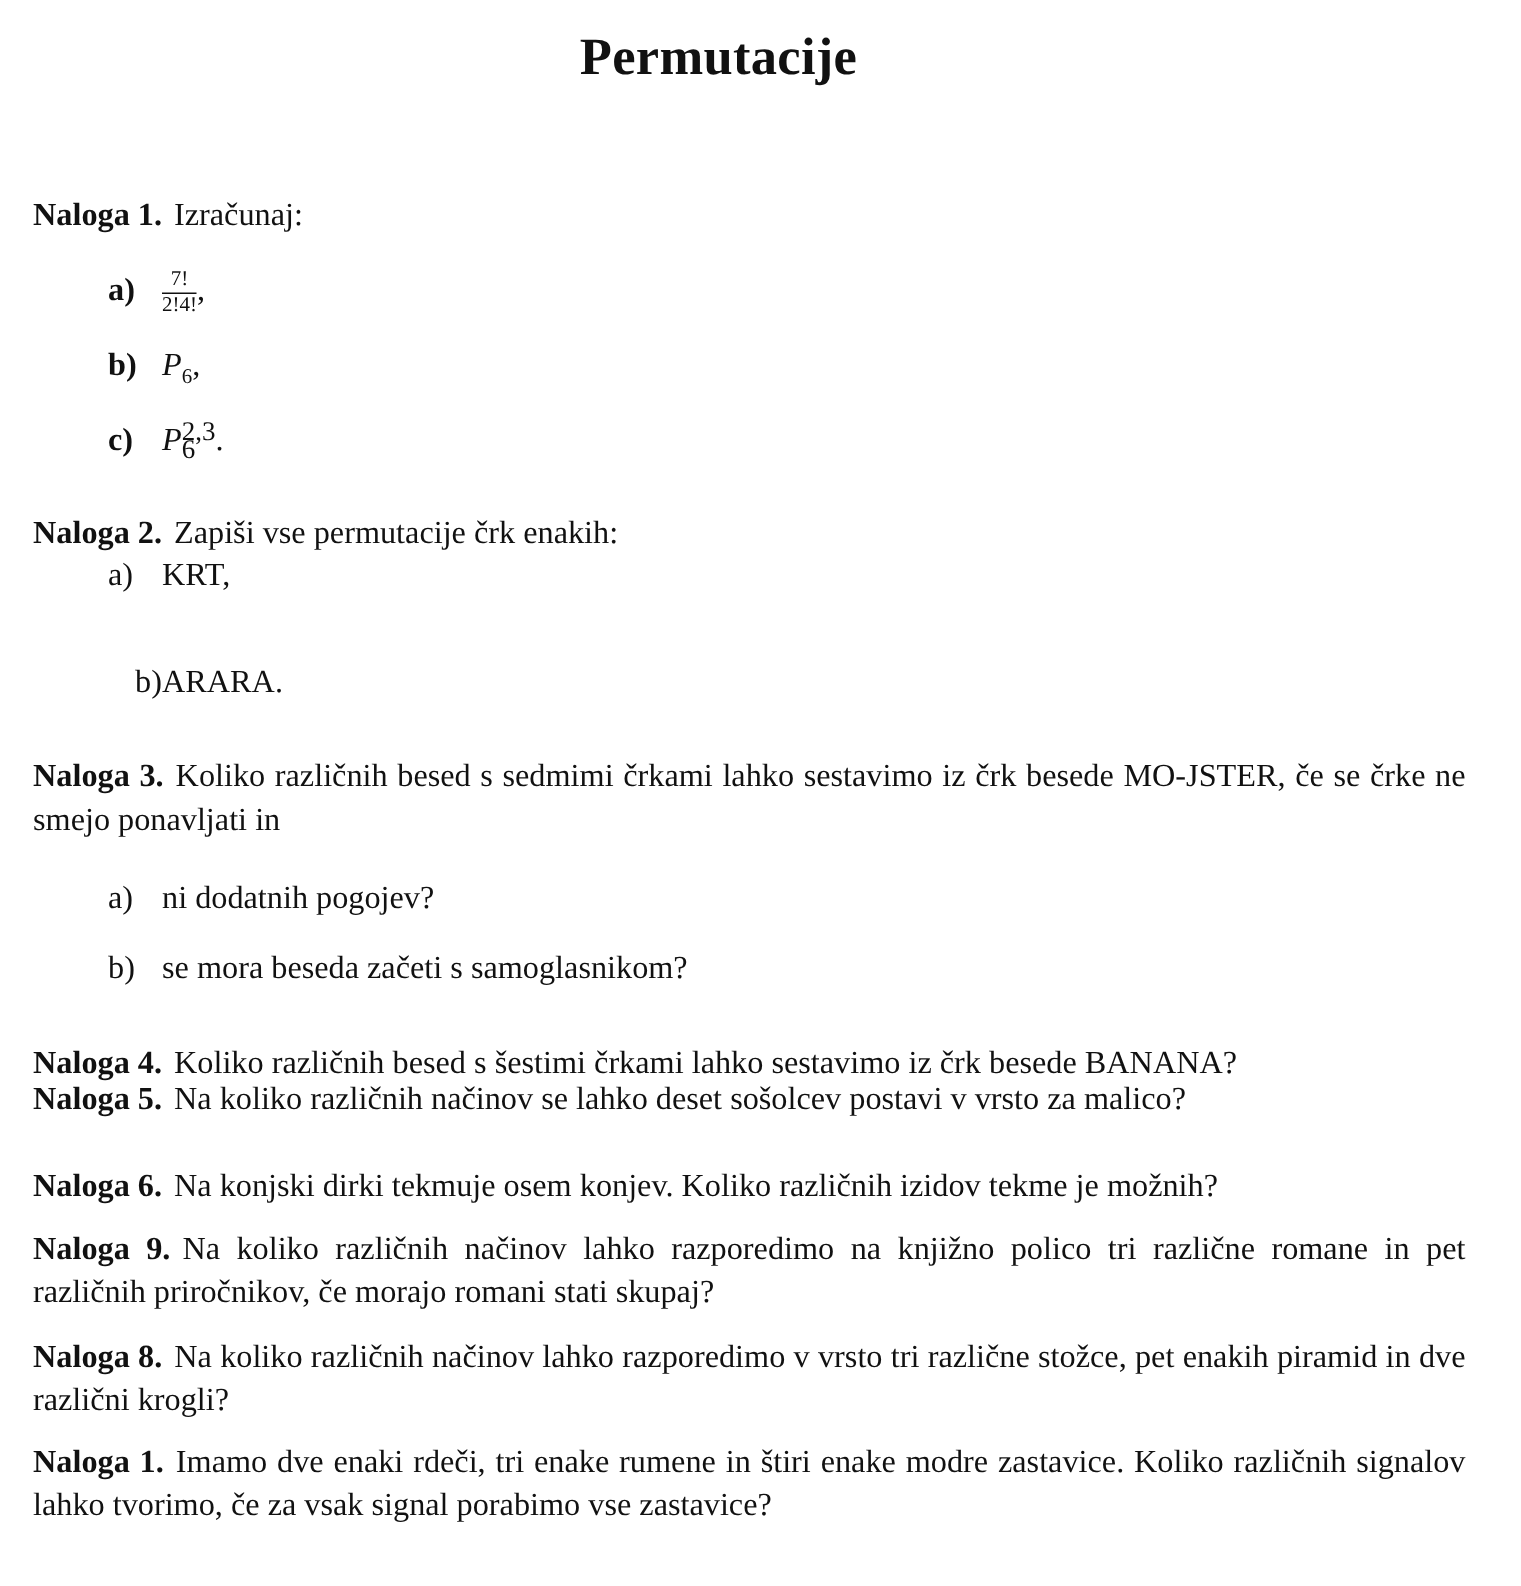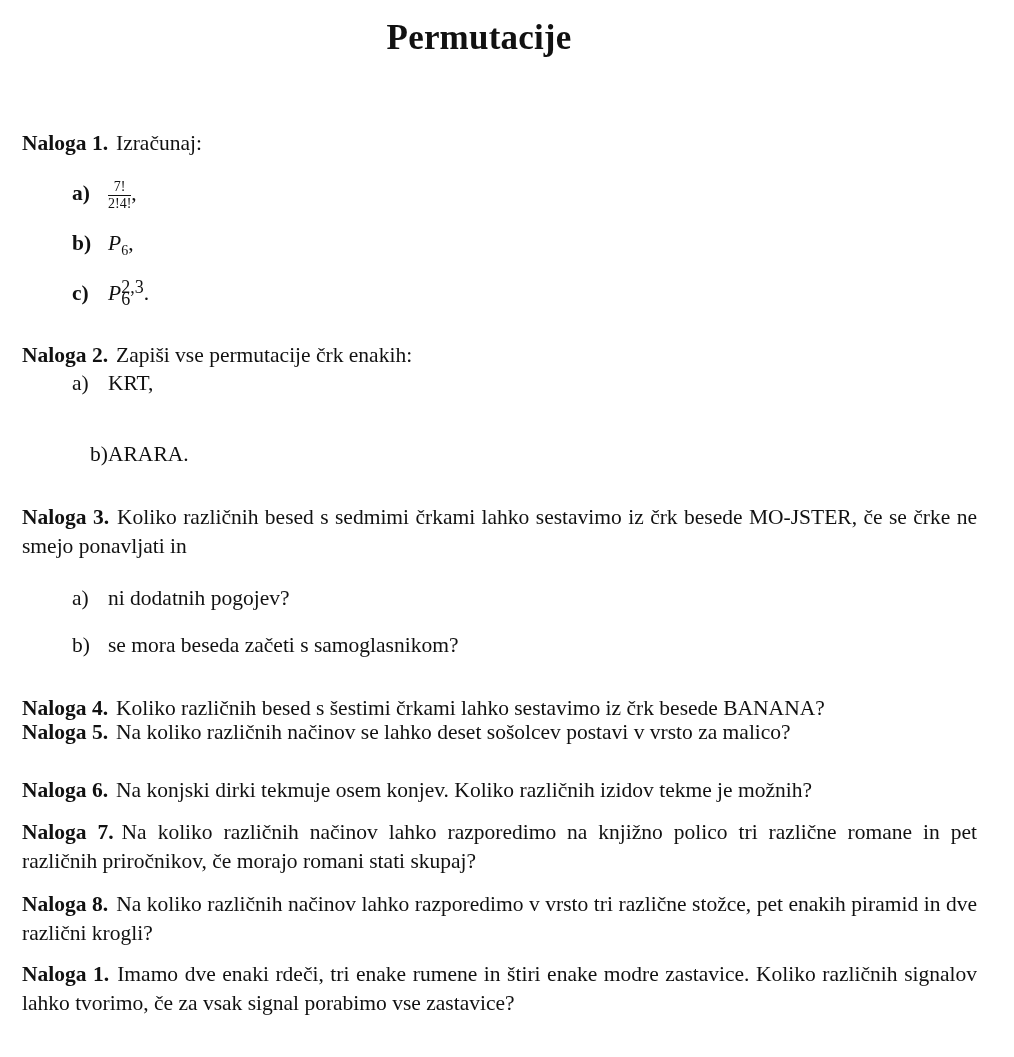--- a/index.html
+++ b/index.html
@@ -72,20 +72,20 @@
 <div class="task" style="top:694px;">
   <span class="label">Naloga 4.</span><span>Koliko različnih besed s šestimi črkami lahko sestavimo iz črk besede BANANA?</span>
 </div>
 <div class="task" style="top:718px;">
   <span class="label">Naloga 5.</span><span>Na koliko različnih načinov se lahko deset sošolcev postavi v vrsto za malico?</span>
 </div>
 <div class="task" style="top:776px;">
   <span class="label">Naloga 6.</span><span>Na konjski dirki tekmuje osem konjev. Koliko različnih izidov tekme je možnih?</span>
 </div>
 <div class="task" style="top:818px;">
-  <span class="label">Naloga 7.</span><span>Na koliko različnih načinov lahko razporedimo na knjižno polico tri različne romane in pet različnih priročnikov, če morajo romani stati skupaj?</span>
+  <span class="label">Naloga 9.</span><span>Na koliko različnih načinov lahko razporedimo na knjižno polico tri različne romane in pet različnih priročnikov, če morajo romani stati skupaj?</span>
 </div>
 <div class="task" style="top:890px;">
   <span class="label">Naloga 8.</span><span>Na koliko različnih načinov lahko razporedimo v vrsto tri različne stožce, pet enakih piramid in dve različni krogli?</span>
 </div>
 <div class="task" style="top:960px;">
   <span class="label">Naloga 1.</span><span>Imamo dve enaki rdeči, tri enake rumene in štiri enake modre zastavice. Koliko različnih signalov lahko tvorimo, če za vsak signal porabimo vse zastavice?</span>
 </div>
 
 </body></html>

